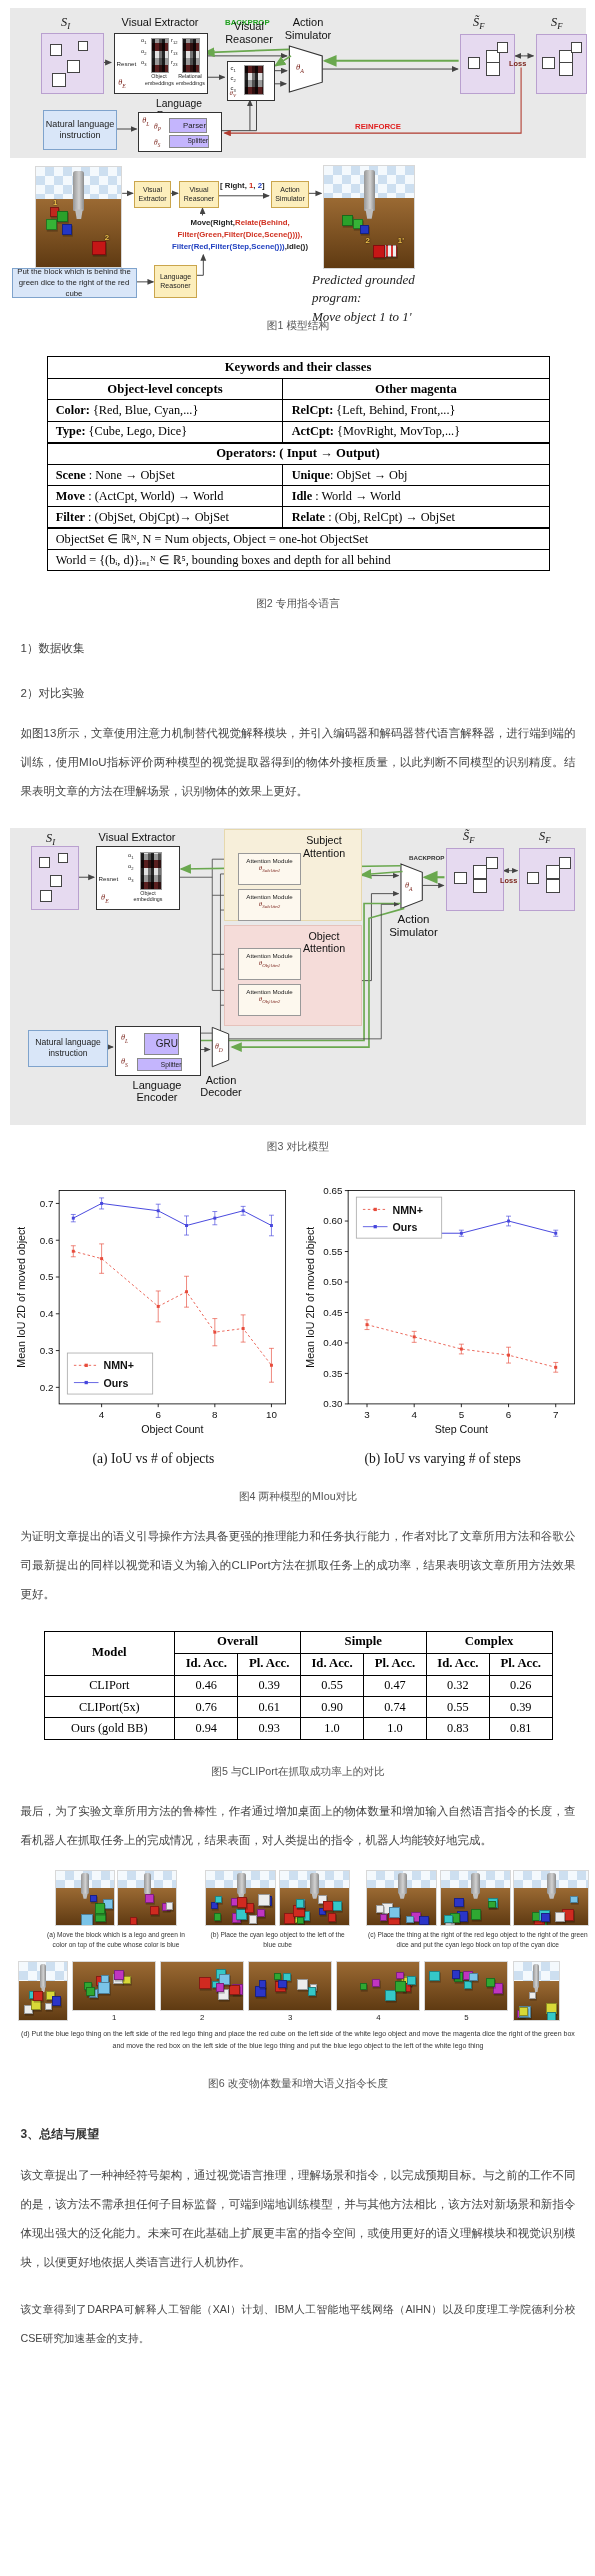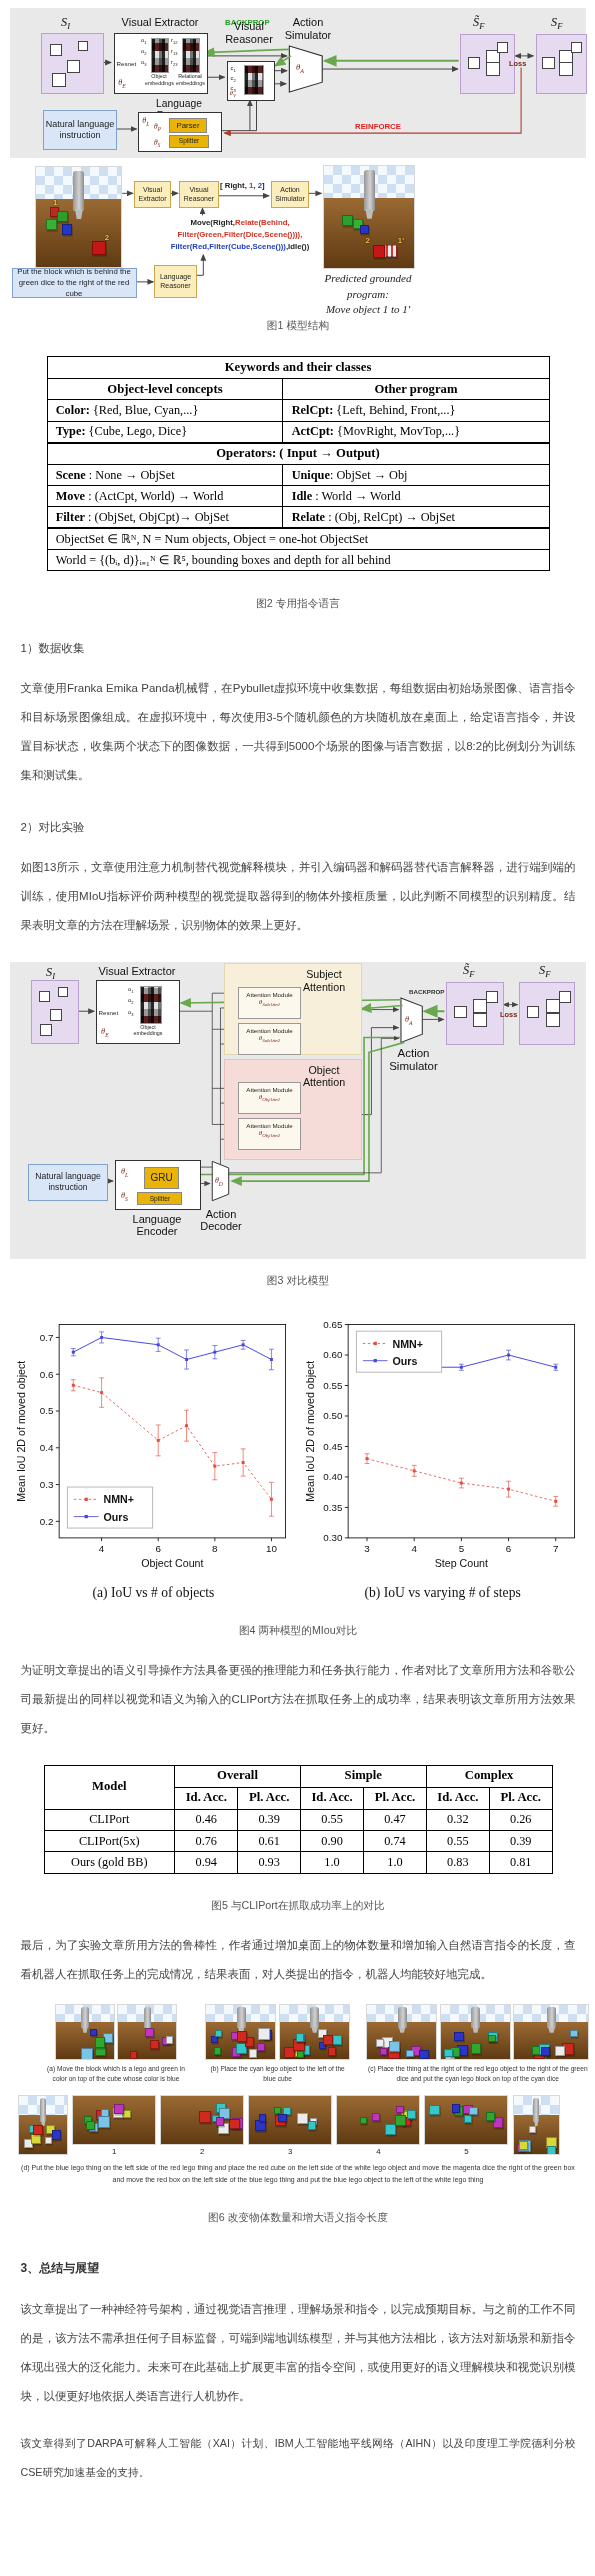--- a/index.html
+++ b/index.html
@@ -13,21 +13,21 @@
 
   
   .panel{position:relative;background:#e9e9e9;margin:0 10px}
   .panel svg.overlay{position:absolute;left:0;top:0}
   .abs{position:absolute}
   .math{position:absolute;font-family:"Liberation Serif",serif;font-style:italic;font-size:12.3px;color:#111}
   .dlabel{position:absolute;font-size:11px;color:#111;text-align:center;line-height:1.15}
   .theta{position:absolute;font-family:"Liberation Serif",serif;font-style:italic;color:#7b241c;font-size:8.2px;white-space:nowrap}
   .pbox{position:absolute;background:#e6daf0;border:0.8px solid #b9a0cf}
   .wbox{position:absolute;background:#fff;border:1.2px solid #333}
-  .gbox{position:absolute;background:#eab308;border:0.8px solid #888;text-align:center;color:#222}
+  .gbox{position:absolute;background:#c4b5fd;border:0.8px solid #888;text-align:right;color:#222}
   .bbox{position:absolute;background:#d9e6f8;border:0.8px solid #7fa3cc;display:flex;align-items:center;justify-content:center;text-align:center;color:#222}
   .ybox{position:absolute;background:#fceebc;border:0.8px solid #caa54c;display:flex;flex-direction:column;align-items:center;justify-content:center;text-align:center;color:#222;font-size:7px;line-height:1.25}
   .sq{position:absolute;background:#fff;border:1px solid #444}
   .hm{position:absolute;background:
         repeating-linear-gradient(90deg,rgba(20,20,20,.9) 0 3.3px,rgba(255,255,255,.95) 3.3px 6.6px,rgba(110,110,110,.85) 6.6px 10px),
         repeating-linear-gradient(0deg,#5a1f1f 0 7.4px,#9a9a9a 7.4px 14px,#e2e2e2 14px 21.4px);
       background-blend-mode:multiply;border:0.4px solid #999}
   .tiny{position:absolute;font-size:5.8px;color:#222;line-height:1.2;text-align:center}
   .greenlbl{position:absolute;color:#1fa01f;font-weight:bold;font-size:7.8px}
   .redlbl{position:absolute;color:#e02020;font-weight:bold;font-size:7.8px}
@@ -50,21 +50,21 @@
      clip-path:polygon(0 0,100% 0,78% 100%,22% 100%)}
   .blk{position:absolute;z-index:2;border:0.8px solid rgba(0,0,0,.35);box-shadow:0.8px 1.6px 0 rgba(0,0,0,.25)}
   .scenelabel{position:absolute;z-index:3;color:#f0c24a;font-weight:bold;font-size:7.8px;text-shadow:0 0 1.6px #000}
 
   
   .row2{position:relative;height:141px;margin-top:5px}
   .prog{position:absolute;font-size:7.8px;line-height:1.5;text-align:center;color:#222;font-weight:bold}
   .prog .r{color:#d03020}.prog .b{color:#2040c0}
   .bracket{position:absolute;font-size:7.8px;font-weight:bold;color:#222;white-space:nowrap}
   .bracket .r{color:#d03020}.bracket .b{color:#2040c0}
-  .pred{position:absolute;font-family:"Liberation Serif",serif;font-style:italic;font-size:11px;color:#222;text-align:center;line-height:1.4}
+  .pred{position:absolute;font-family:"Liberation Serif",serif;font-style:italic;font-size:13px;color:#222;line-height:1.4}
 
   
   table.t2{border-collapse:collapse;border:1.6px solid #000;margin:23px auto 0;width:503px;
      font-family:"Liberation Serif",serif;color:#000}
   table.t2 th,table.t2 td{border:0.8px solid #000;font-size:12.3px;padding:0.8px 8.2px;line-height:1.5}
   table.t2 th{font-weight:bold;text-align:center;font-size:12.7px}
   table.t2 td b{font-weight:bold}
   table.t2 tr.dbl>*{border-top:2.5px double #000}
   table.t2 td.ctr{text-align:left}
 
@@ -228,21 +228,21 @@
   </div>
   <div class="bracket" style="left:220px;top:18px"><span>[ Right, </span><span class="r">1</span><span>, </span><span class="b">2</span><span>]</span></div>
   <div class="ybox" style="left:271px;top:18px;width:36px;height:25px">
     <span>Action</span>
     <span>Simulator</span>
   </div>
 
   <div class="prog" style="left:162px;top:54px;width:156px">
     <div><span>Move(Right,</span><span class="r">Relate(Behind,</span></div>
     <div class="r">Filter(Green,Filter(Dice,Scene()))),</div>
-    <div><span class="b">Filter(Red,Filter(Cube,Scene()))</span><span>,Idle())</span></div>
+    <div><span class="b">Filter(Red,Filter(Step,Scene()))</span><span>,Idle())</span></div>
   </div>
 
   <div class="bbox" style="left:11.5px;top:105px;width:123px;height:28px;font-size:7.8px;line-height:1.4">Put the block which is behind the green dice to the right of the red cube</div>
   <div class="ybox" style="left:154px;top:102px;width:41px;height:31px">
     <span>Language</span>
     <span>Reasoner</span>
   </div>
 
   <div class="scene" style="left:323px;top:1.6px;width:90px;height:102px;position:absolute">
       <div class="sky"></div>
@@ -265,21 +265,21 @@
 
 <div class="figcap" style="margin-top:15px">图1 模型结构</div>
 
 <table class="t2">
   <tbody>
       <tr>
         <th colspan="2">Keywords and their classes</th>
       </tr>
   <tr>
         <th style="width:47%">Object-level concepts</th>
-      <th>Other program</th>
+      <th>Other magenta</th>
       </tr>
   <tr>
     <td><b>Color:</b><span> {Red, Blue, Cyan,...}</span></td>
     <td><b>RelCpt:</b><span> {Left, Behind, Front,...}</span></td>
       </tr>
   <tr>
     <td><b>Type:</b><span> {Cube, Lego, Dice}</span></td>
     <td><b>ActCpt:</b><span> {MovRight, MovTop,...}</span></td>
       </tr>
   <tr class="dbl">
@@ -303,21 +303,20 @@
   <tr>
         <td colspan="2" class="ctr">World = {(bᵢ, d)}ᵢ₌₁ᴺ ∈ ℝ⁵, bounding boxes and depth for all behind</td>
       </tr>
 </tbody>
   </table>
 
 <div class="figcap" style="margin-top:26px">图2 专用指令语言</div>
 
 <div class="content">
   <div class="sub">1）数据收集</div>
-  <div class="para">文章使用Franka Emika Panda机械臂，在Pybullet虚拟环境中收集数据，每组数据由初始场景图像、语言指令和目标场景图像组成。在虚拟环境中，每次使用3-5个随机颜色的方块随机放在桌面上，给定语言指令，并设置目标状态，收集两个状态下的图像数据，一共得到5000个场景的图像与语言数据，以8:2的比例划分为训练集和测试集。</div>
   <div class="sub">2）对比实验</div>
   <div class="para">如图13所示，文章使用注意力机制替代视觉解释模块，并引入编码器和解码器替代语言解释器，进行端到端的训练，使用MIoU指标评价两种模型的视觉提取器得到的物体外接框质量，以此判断不同模型的识别精度。结果表明文章的方法在理解场景，识别物体的效果上更好。</div>
 </div>
 
 <div class="panel" style="height:297px;margin-top:21.4px">
   <svg class="overlay" width="576" height="297" viewBox="0 0 701 362">
     <defs>
       <marker id="mB3" markerWidth="7" markerHeight="7" refX="6" refY="3" orient="auto">
           <path d="M0,0L7,3L0,6Z" fill="#444"></path>
         </marker>

